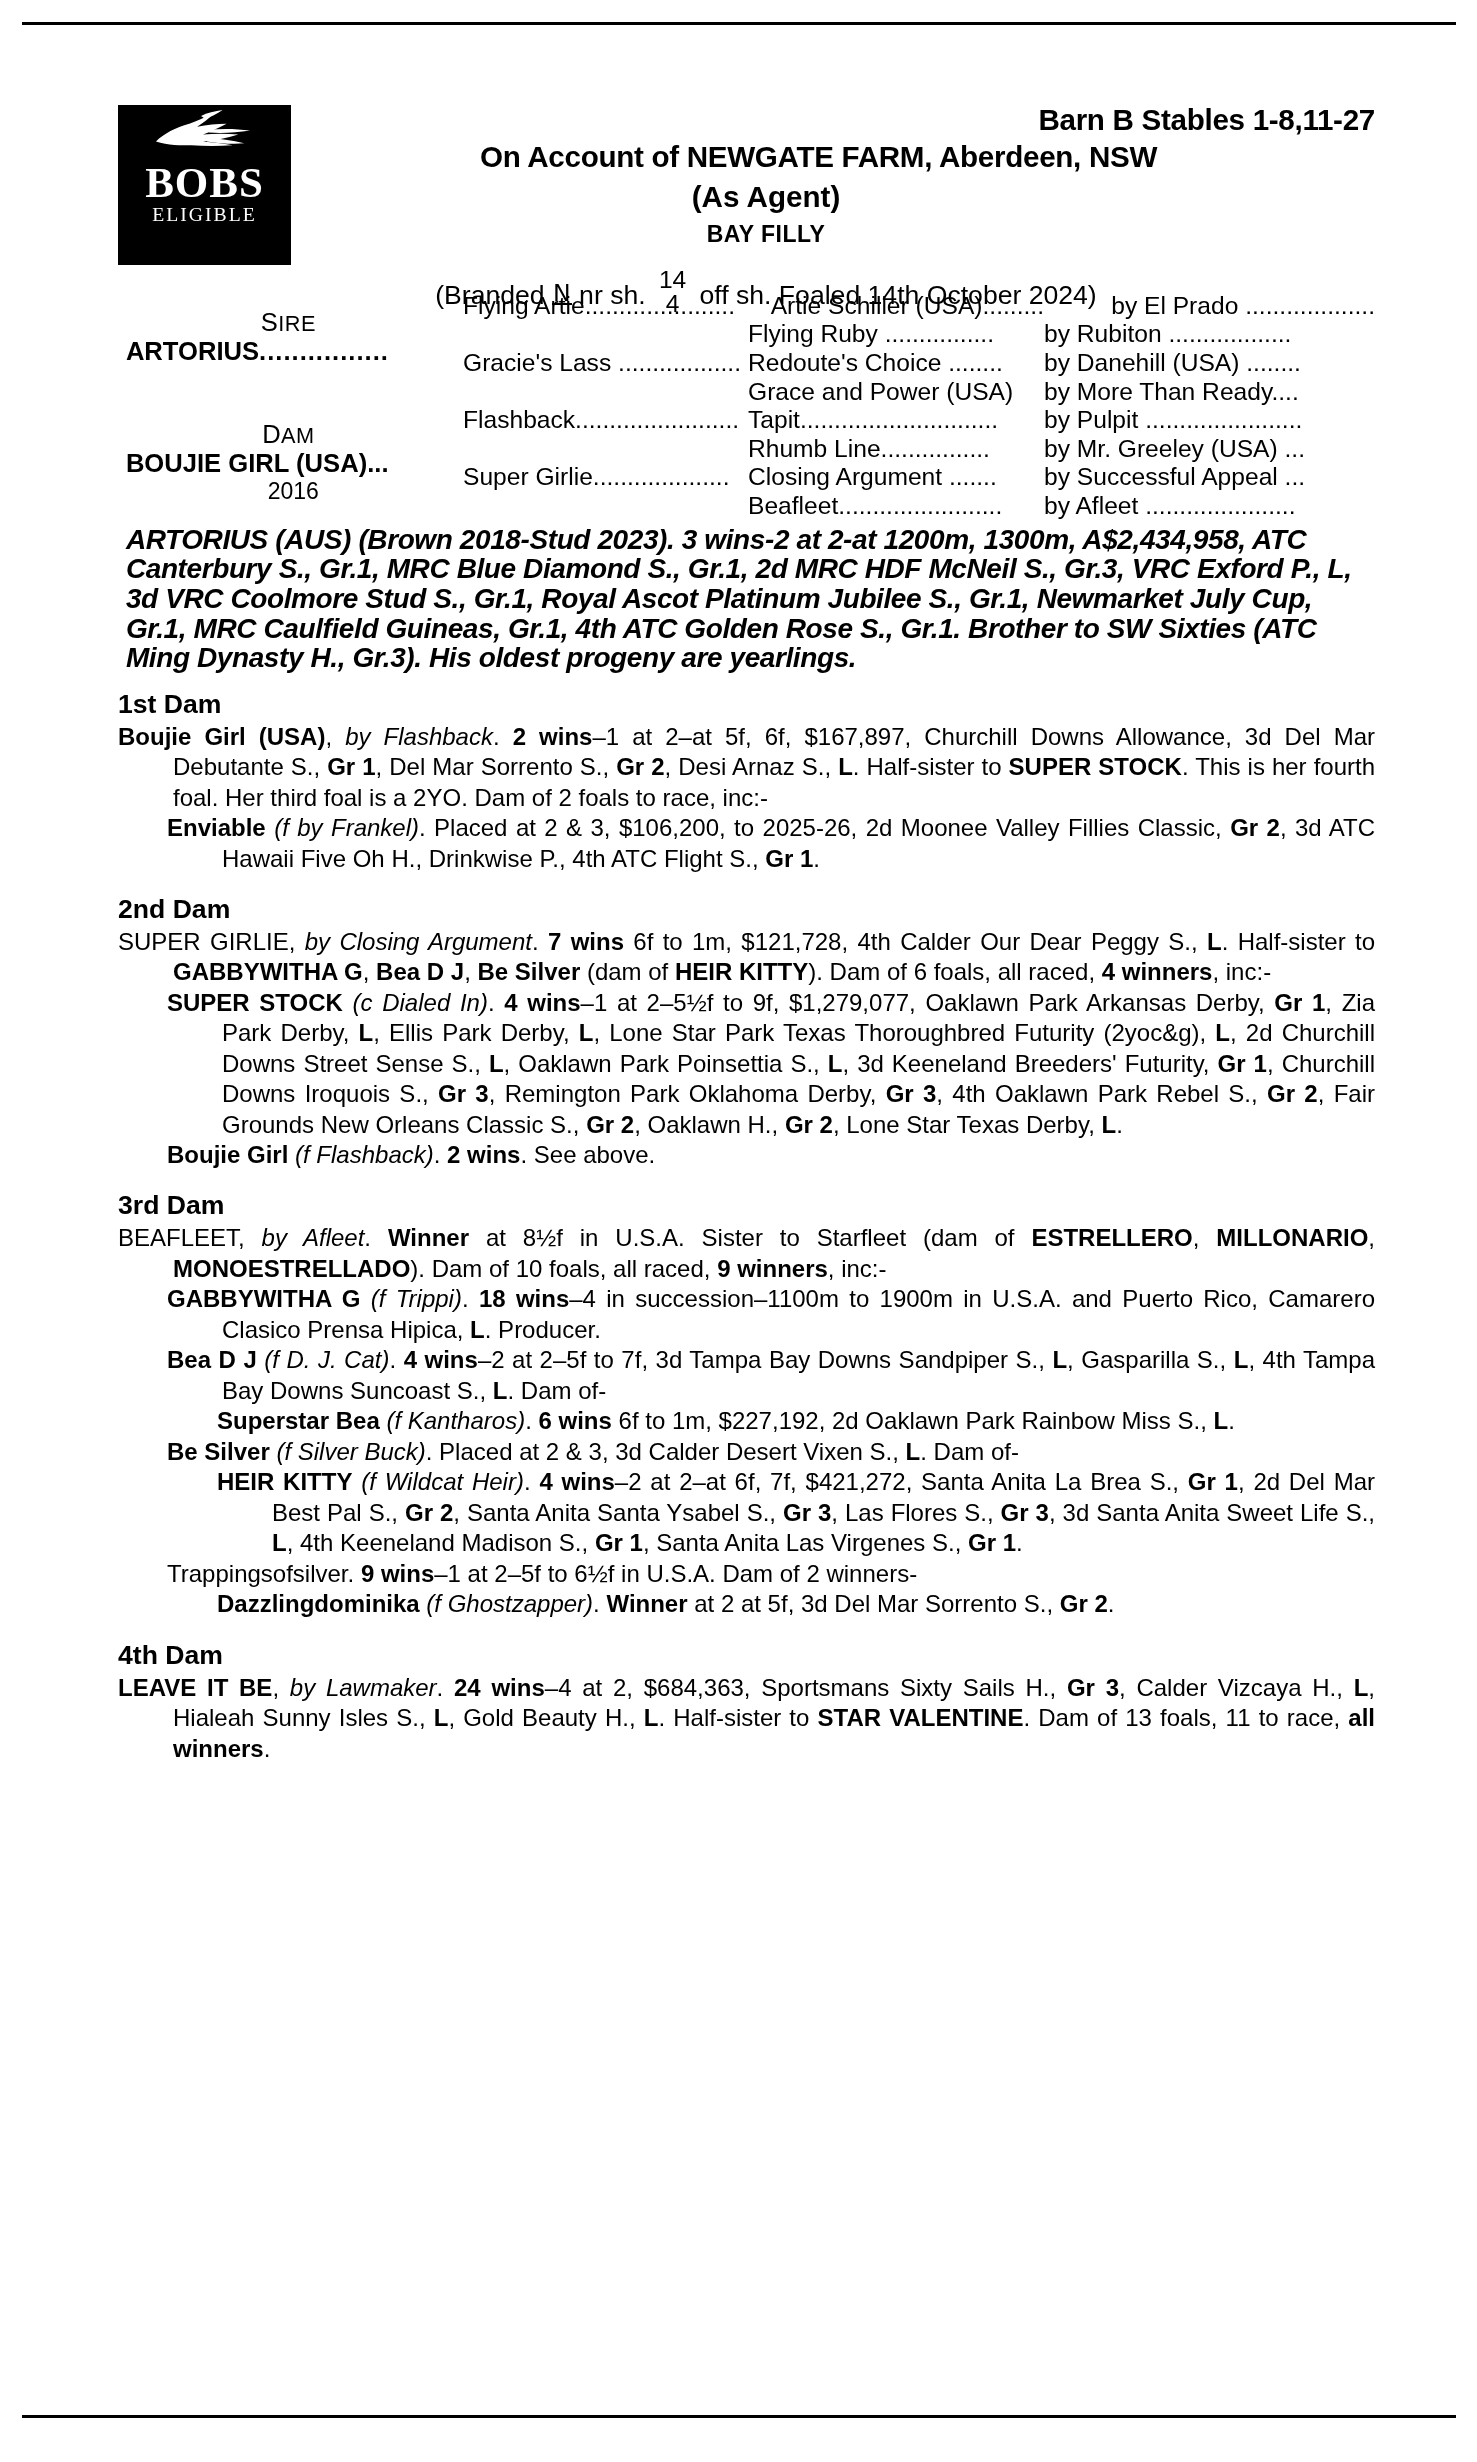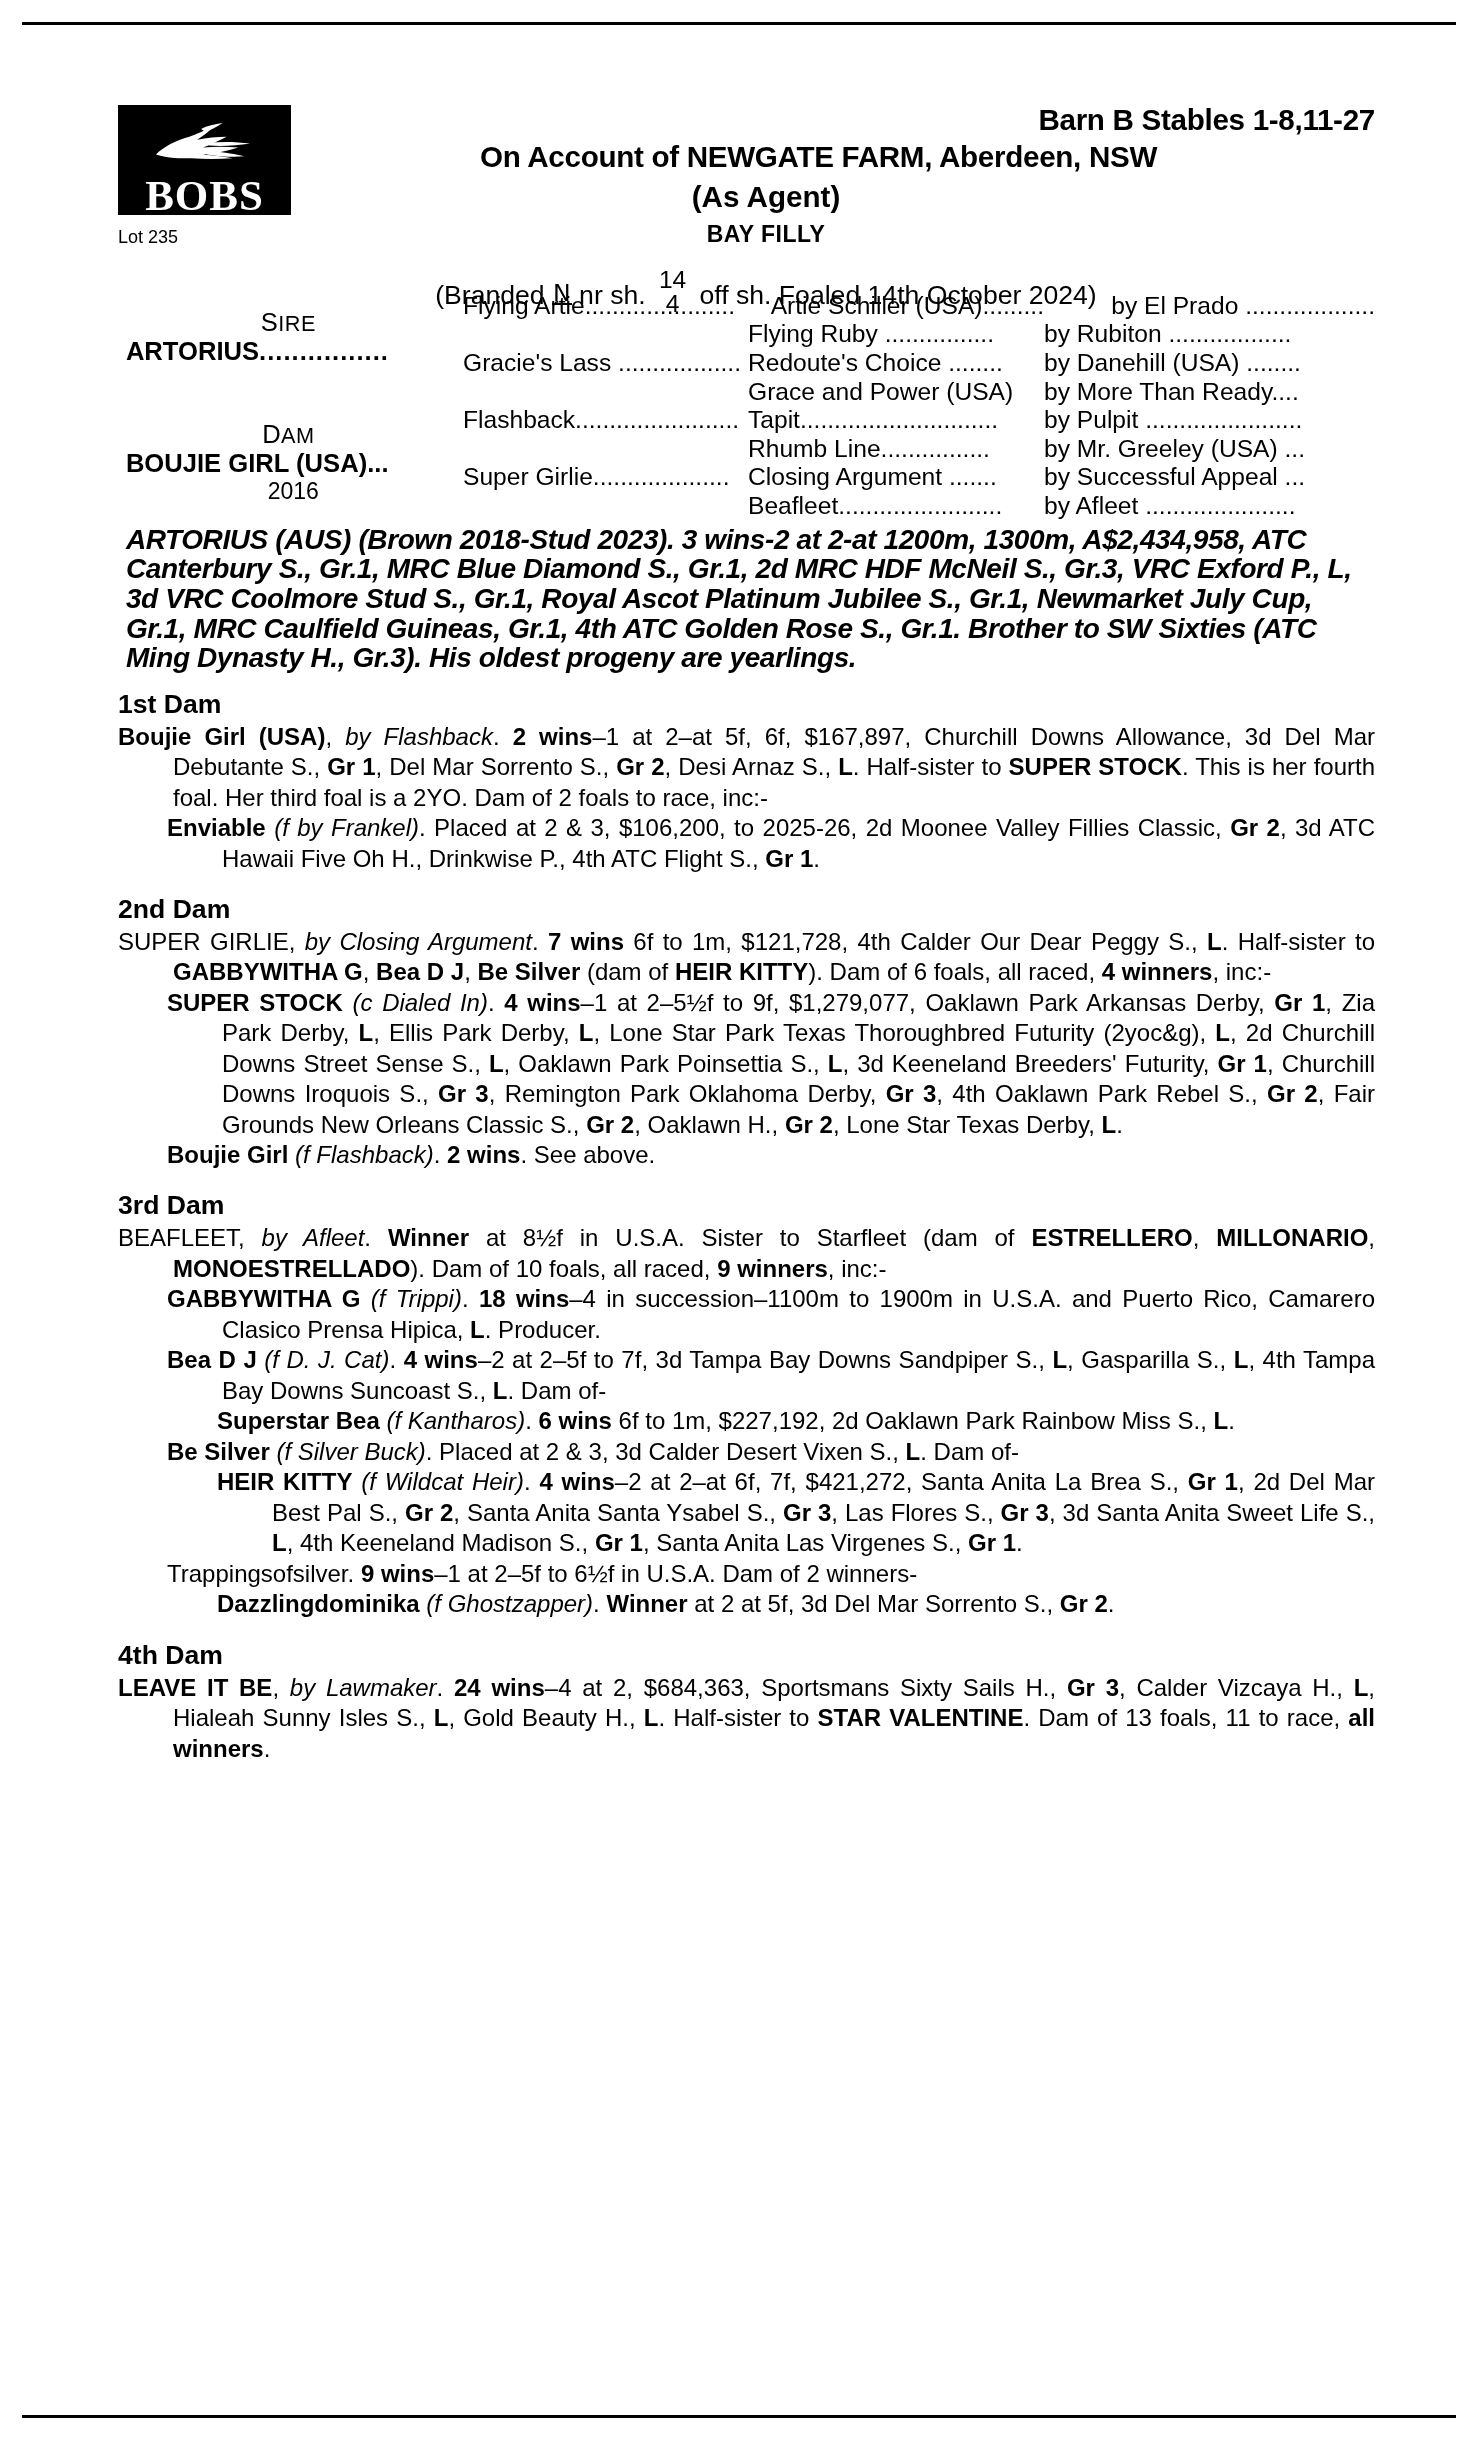--- a/index.html
+++ b/index.html
@@ -42,26 +42,26 @@
   
   .header-block {
     position: relative;
     height: 197px;
   }
   .bobs-logo {
     position: absolute;
     left: 0px;
     top: 15.8px;
     width: 173px;
-    height: 110px;
+    height: 160px;
     background: #000;
     color: #fff;
     text-align: center;
     box-sizing: border-box;
-    padding-top: 14px;
+    padding-top: 1px;
   }
   .bobs-logo svg { display: block; margin: 3.9px auto 0; }
   .bobs-word {
     font-family: "Liberation Serif", serif;
     font-weight: bold;
     font-size: 43px;
     line-height: 43px;
     letter-spacing: 1px;
   }
   .bobs-sub {

